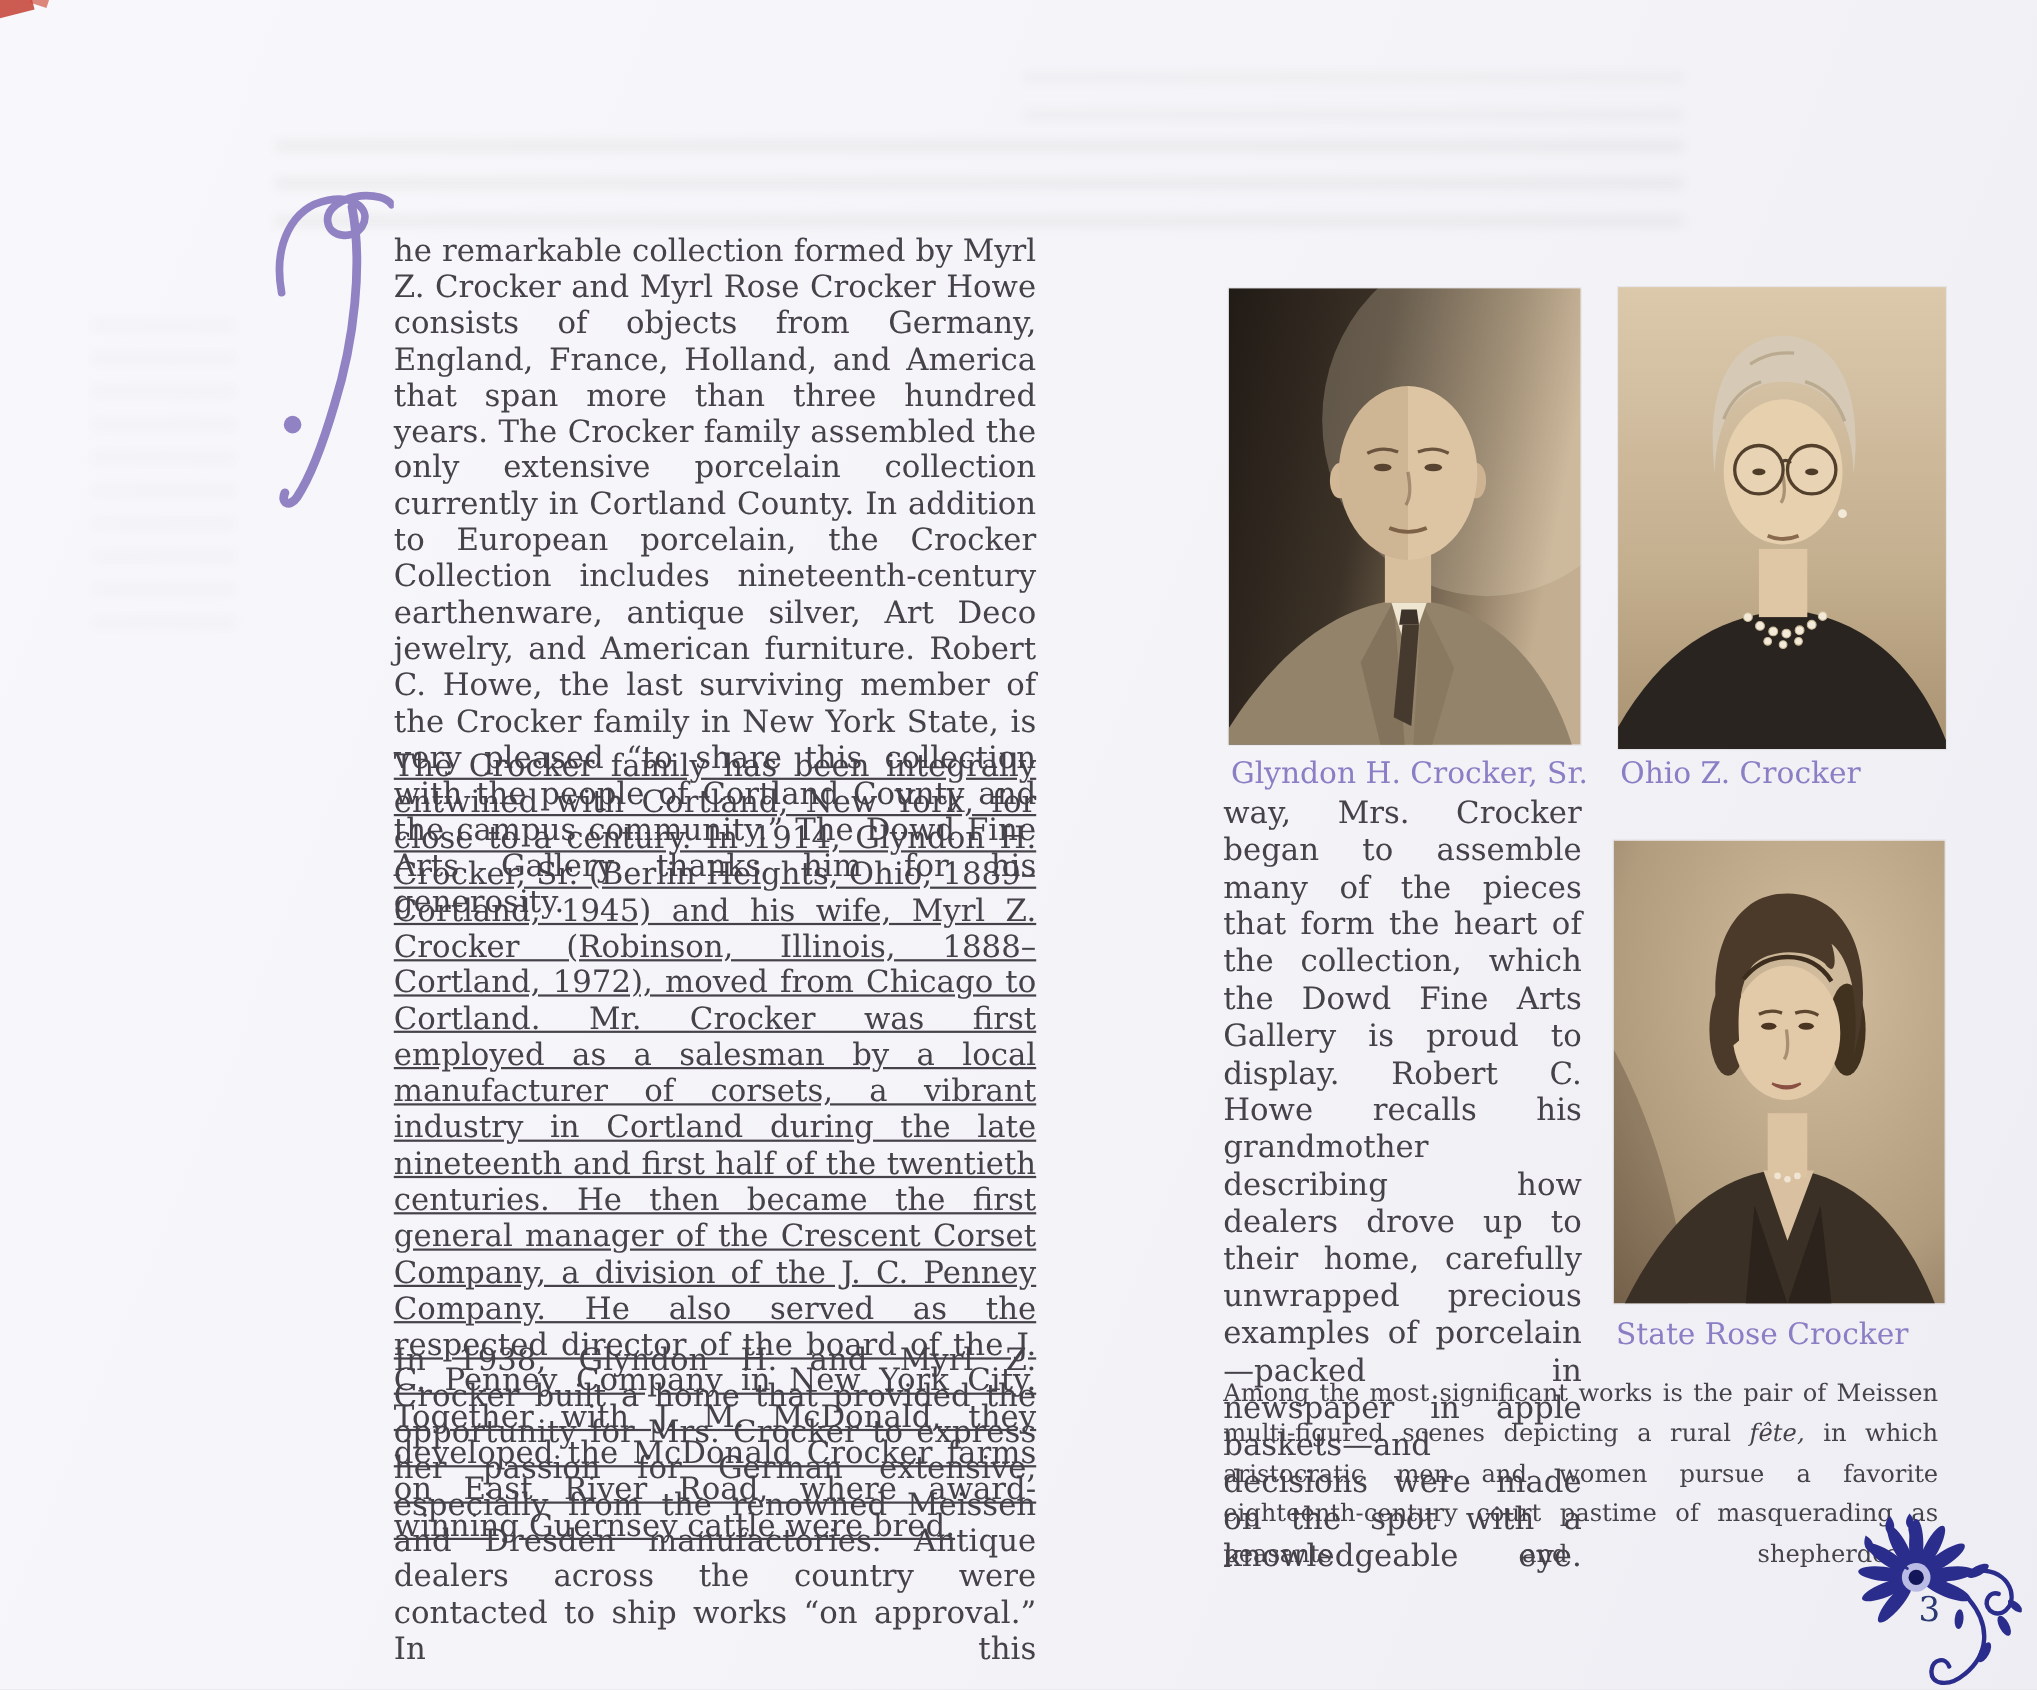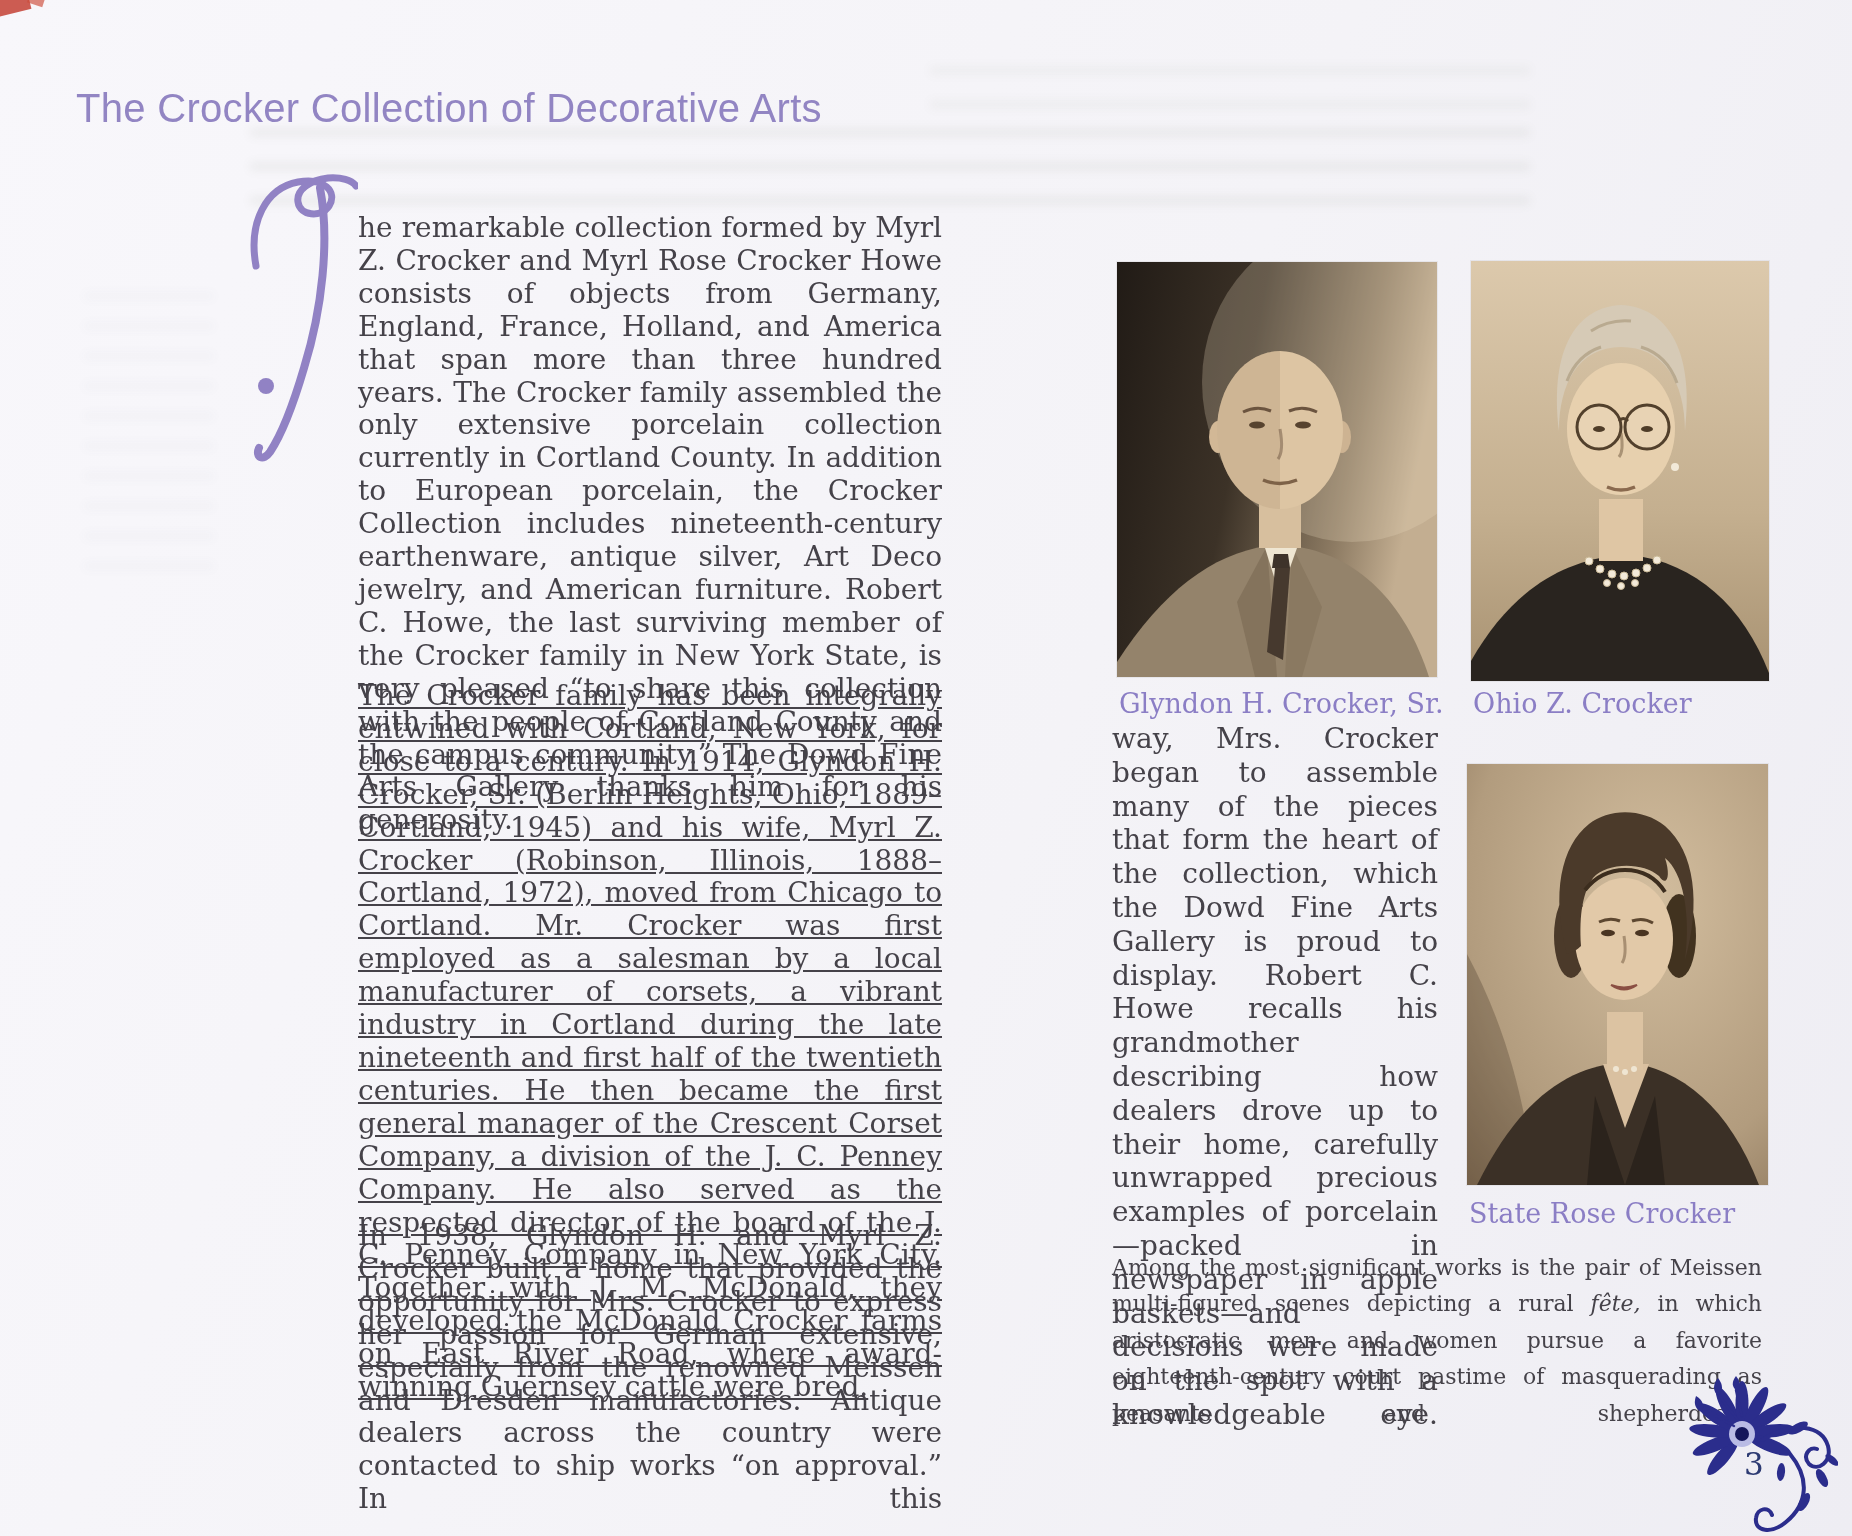--- a/index.html
+++ b/index.html
@@ -51,21 +51,20 @@
 <body>
 
 <div class="page">
 
   <div class="showthrough st1"></div>
   <div class="showthrough st2"></div>
   <div class="showthrough st3"></div>
   <div class="scan-mark"></div>
   <div class="scan-mark2"></div>
 
-  <h1 class="title">The Crocker Collection of Decorative Arts</h1>
 
   <svg class="dropcap" width="112" height="306" viewBox="0 0 112 306" aria-hidden="true">
     <g stroke="#9182c4" fill="none" stroke-linecap="round">
       <path stroke-width="7" d="M 10 96 C 2 52 20 18 52 12 C 78 7 92 22 83 36 C 75 48 54 46 52 32 C 50 20 64 10 82 8 C 95 7 106 10 110 16"></path>
       <path stroke-width="8" d="M 74 18 C 84 70 76 140 58 198 C 48 232 36 264 24 282 C 17 292 9 287 13 278"></path>
     </g>
     <circle cx="20" cy="216" r="8" fill="#9182c4"></circle>
   </svg>
 
   <p class="body-text para1">he remarkable collection formed by Myrl Z. Crocker and Myrl Rose Crocker Howe consists of objects from Germany, England, France, Holland, and America that span more than three hundred years. The Crocker family assembled the only extensive porcelain collection currently in Cortland County. In addition to European porcelain, the Crocker Collection includes nineteenth-century earthenware, antique silver, Art Deco jewelry, and American furniture. Robert C. Howe, the last surviving member of the Crocker family in New York State, is very pleased “to share this collection with the people of Cortland County and the campus community.” The Dowd Fine Arts Gallery thanks him for his generosity.</p>

